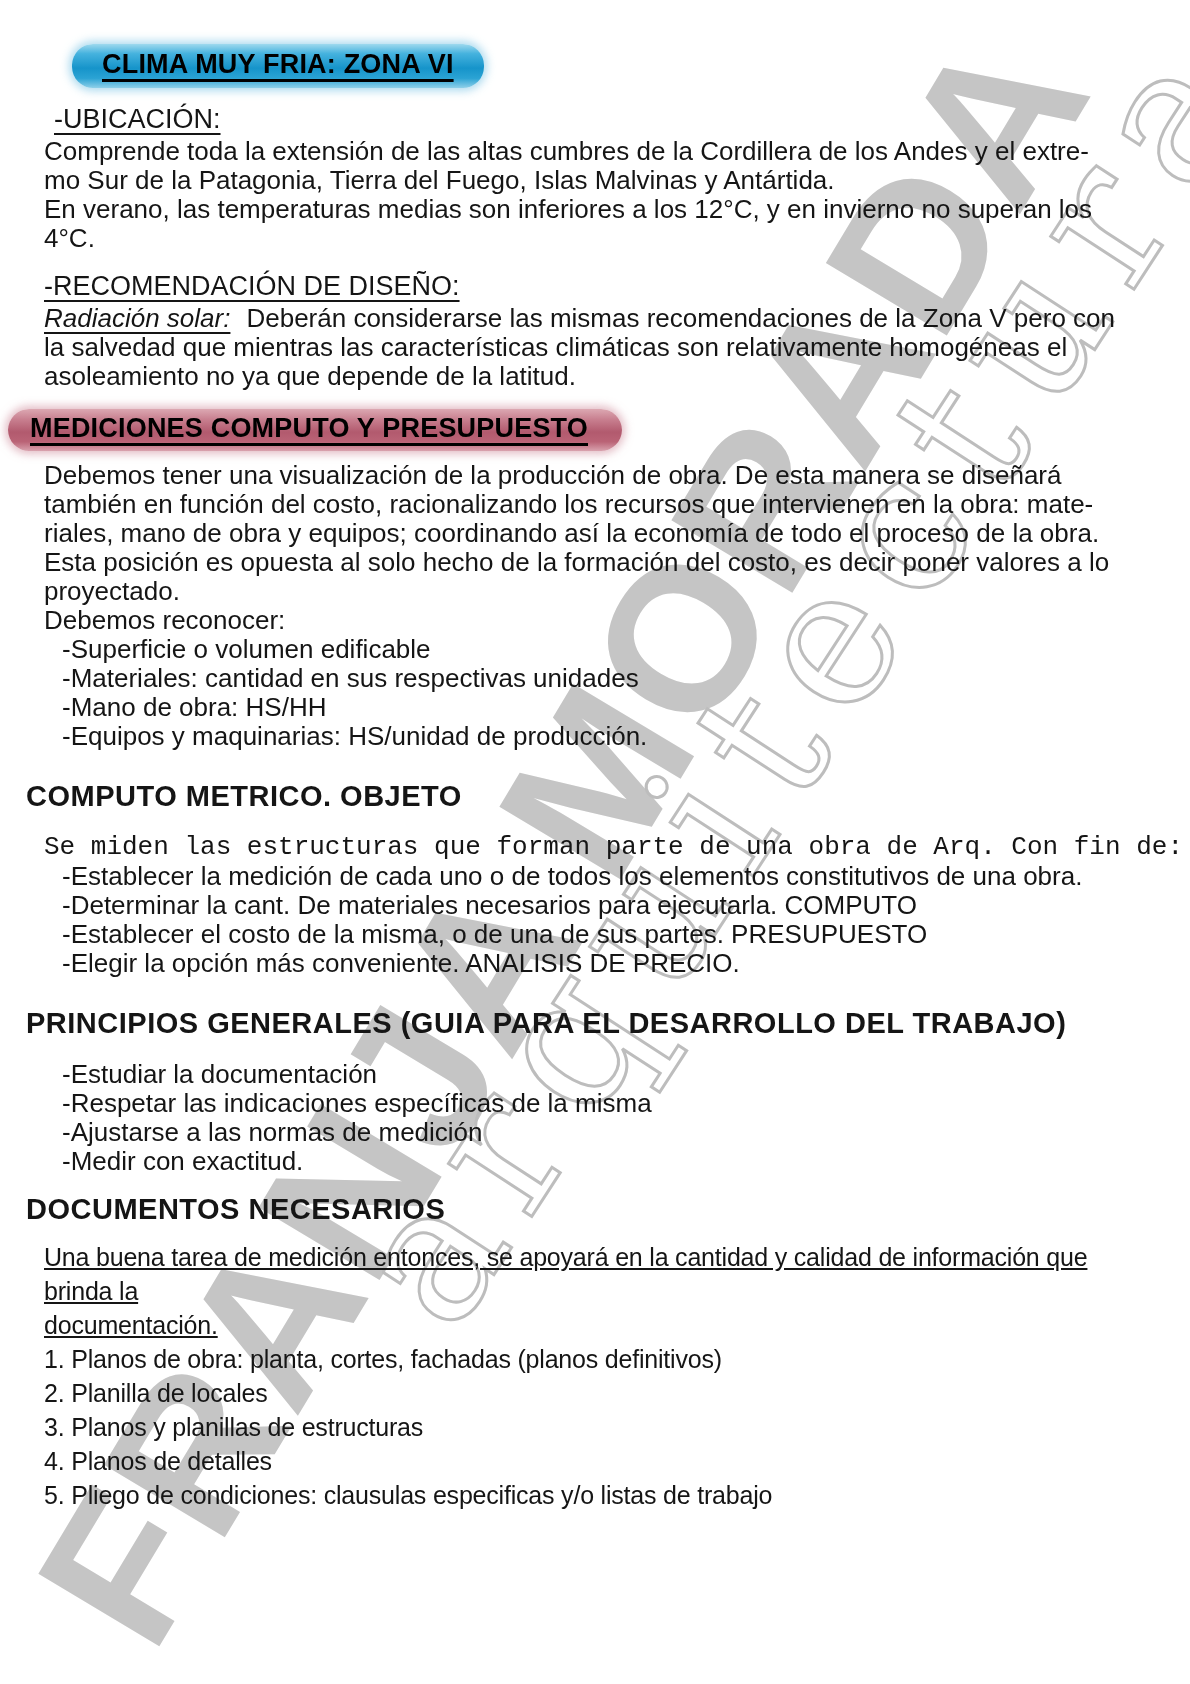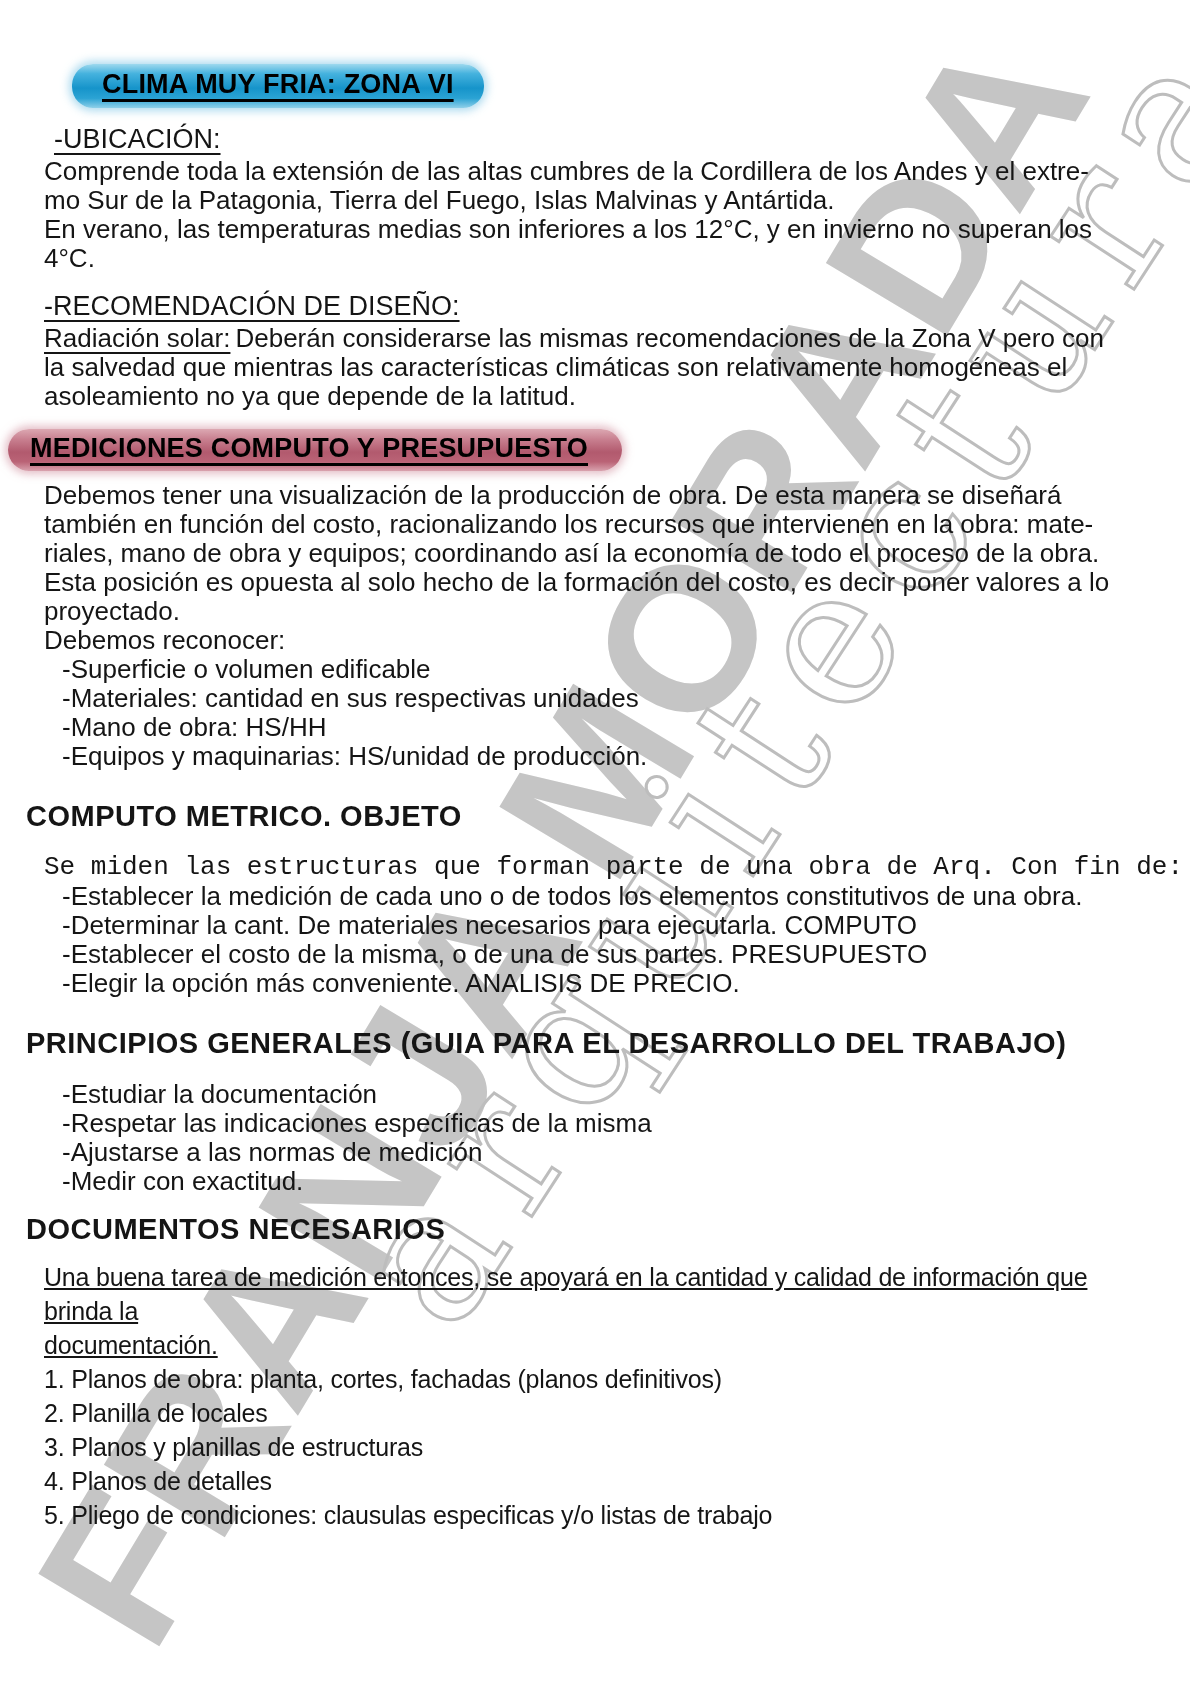--- a/index.html
+++ b/index.html
@@ -17,29 +17,29 @@
     font-family:"Liberation Sans",sans-serif;
   }
   .wm-outline{
     left:5px;top:565px;width:1600px;text-align:center;
     transform:rotate(-57deg);transform-origin:center;
     font-size:190px;letter-spacing:24px;
     font-family:"DejaVu Serif",serif;
     color:transparent;-webkit-text-stroke:3px #bdbdbd;
   }
   
-  .content{position:absolute;inset:0;z-index:2;padding:64px 30px 0 44px;}
+  .content{position:absolute;inset:0;z-index:2;padding:44px 30px 0 44px;}
   .line,.para,.list{font-size:26px;line-height:29px;white-space:pre;}
   .list{padding-left:18px;}
   .sublabel{
     font-size:27px;line-height:35px;
     text-decoration:underline;text-decoration-thickness:2px;text-underline-offset:5px;
   }
   .lead-italic{
-    margin-right:5px;
+    font-style:italic;margin-right:16px;
     text-decoration:underline;text-decoration-thickness:2px;text-underline-offset:5px;text-align:right;
   }
   .h2{
     font-size:29px;font-weight:bold;line-height:38px;letter-spacing:.5px;
     white-space:pre;
   }
   .h2 span{
     text-decoration-thickness:3px;text-underline-offset:7px;
   }
   .marker{display:inline-block;border-radius:21px;}

